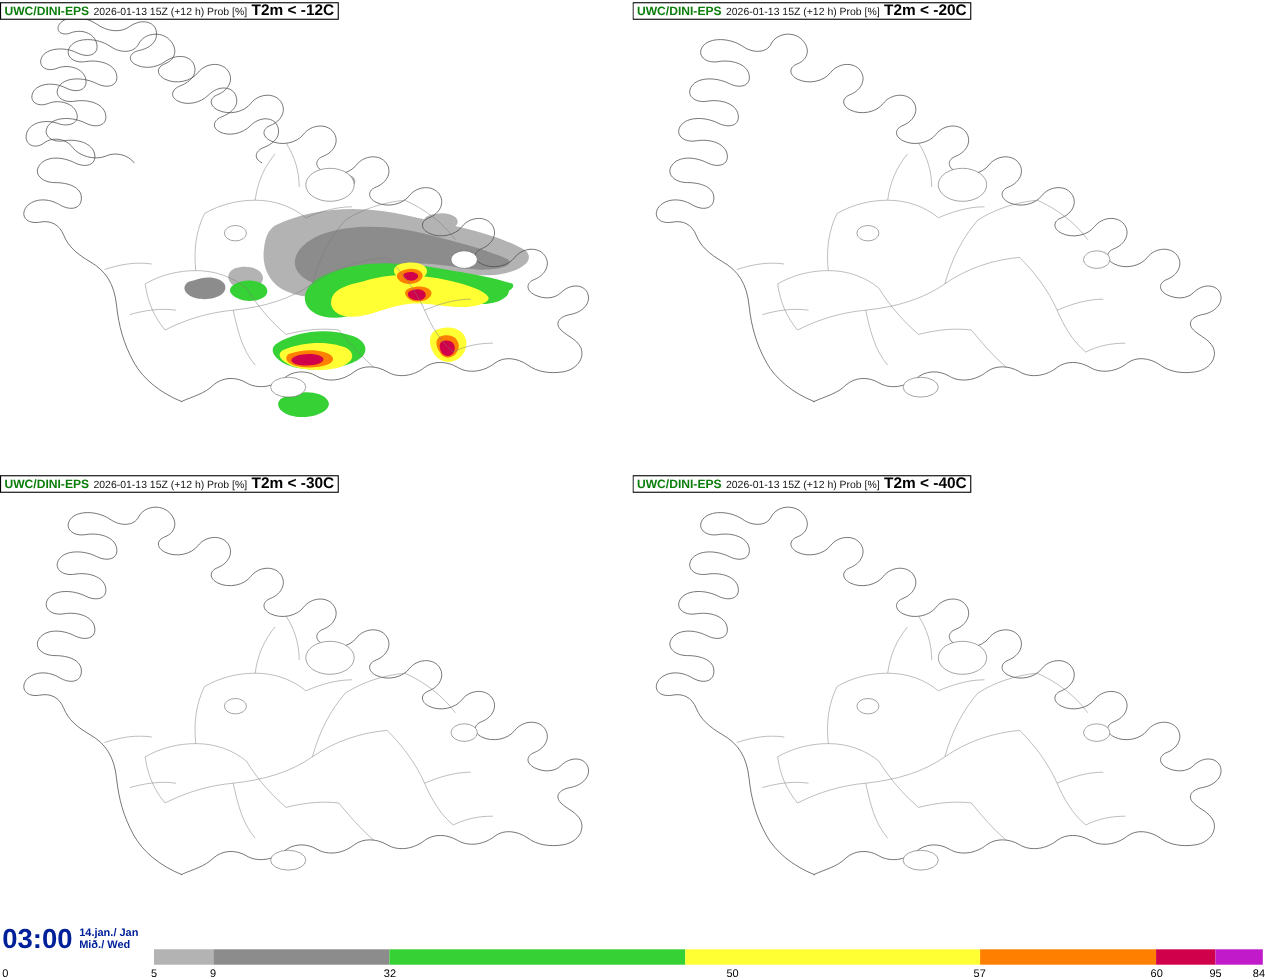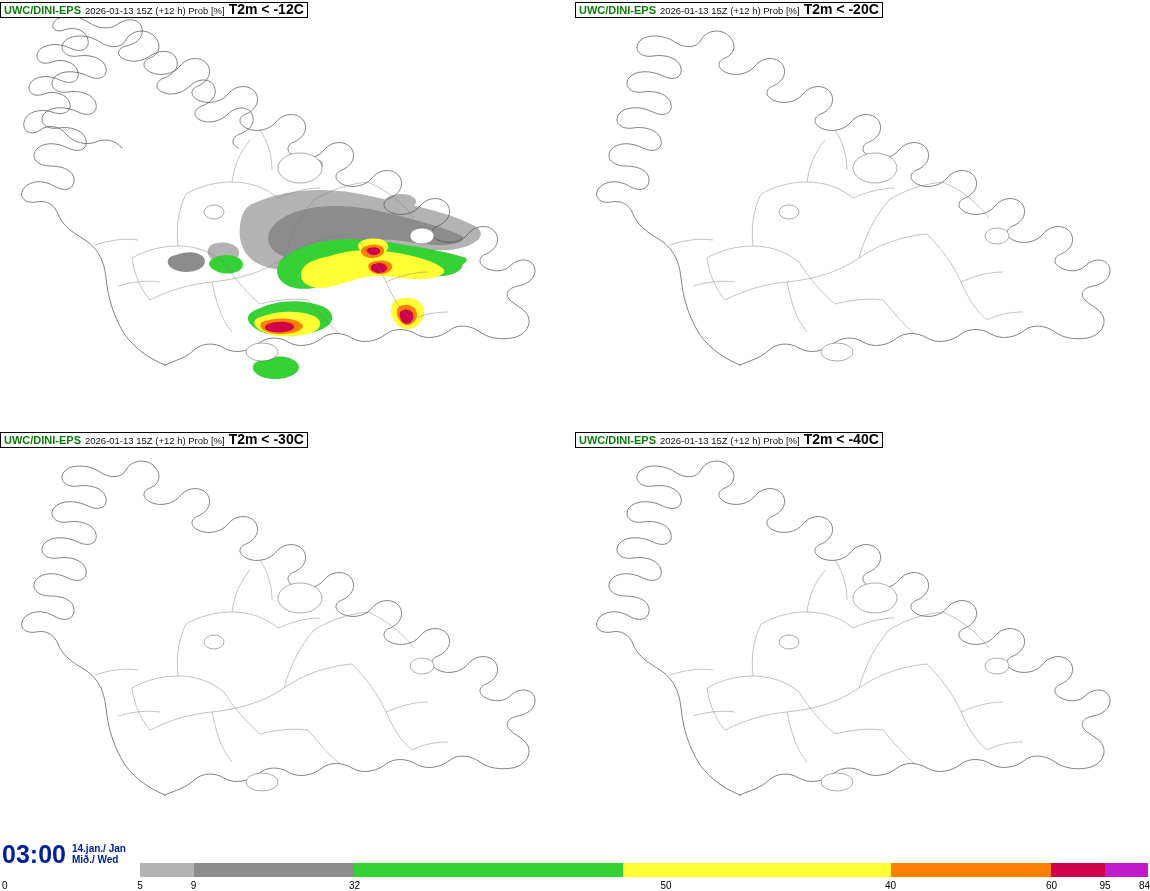--- a/index.html
+++ b/index.html
@@ -490,20 +490,20 @@
           <div class="seg" style="background: rgb(209, 0, 75); flex: 5 1 0px;"></div>
           <div class="seg" style="background: rgb(192, 26, 202); flex: 4 1 0px;"></div>
         </div>
     </div>
     <div id="cb-labels">
         <div class="cb-label first" style="left: 2px;">0</div>
         <div class="cb-label" style="left: 140px;">5</div>
         <div class="cb-label" style="left: 193.617px;">9</div>
         <div class="cb-label" style="left: 354.468px;">32</div>
         <div class="cb-label" style="left: 642px; margin-left: 24px;">50</div>
-        <div class="cb-label" style="left: 890.638px;">40</div>
+        <div class="cb-label" style="left: 890.638px;">57</div>
         <div class="cb-label" style="left: 1051.49px;">60</div>
         <div class="cb-label" style="left: 1105.11px; margin-top: 18px;">95</div>
         <div class="cb-label last" style="left: 1150px;">84</div>
       </div>
   </div>
 
 </div>
 
 </body></html>

